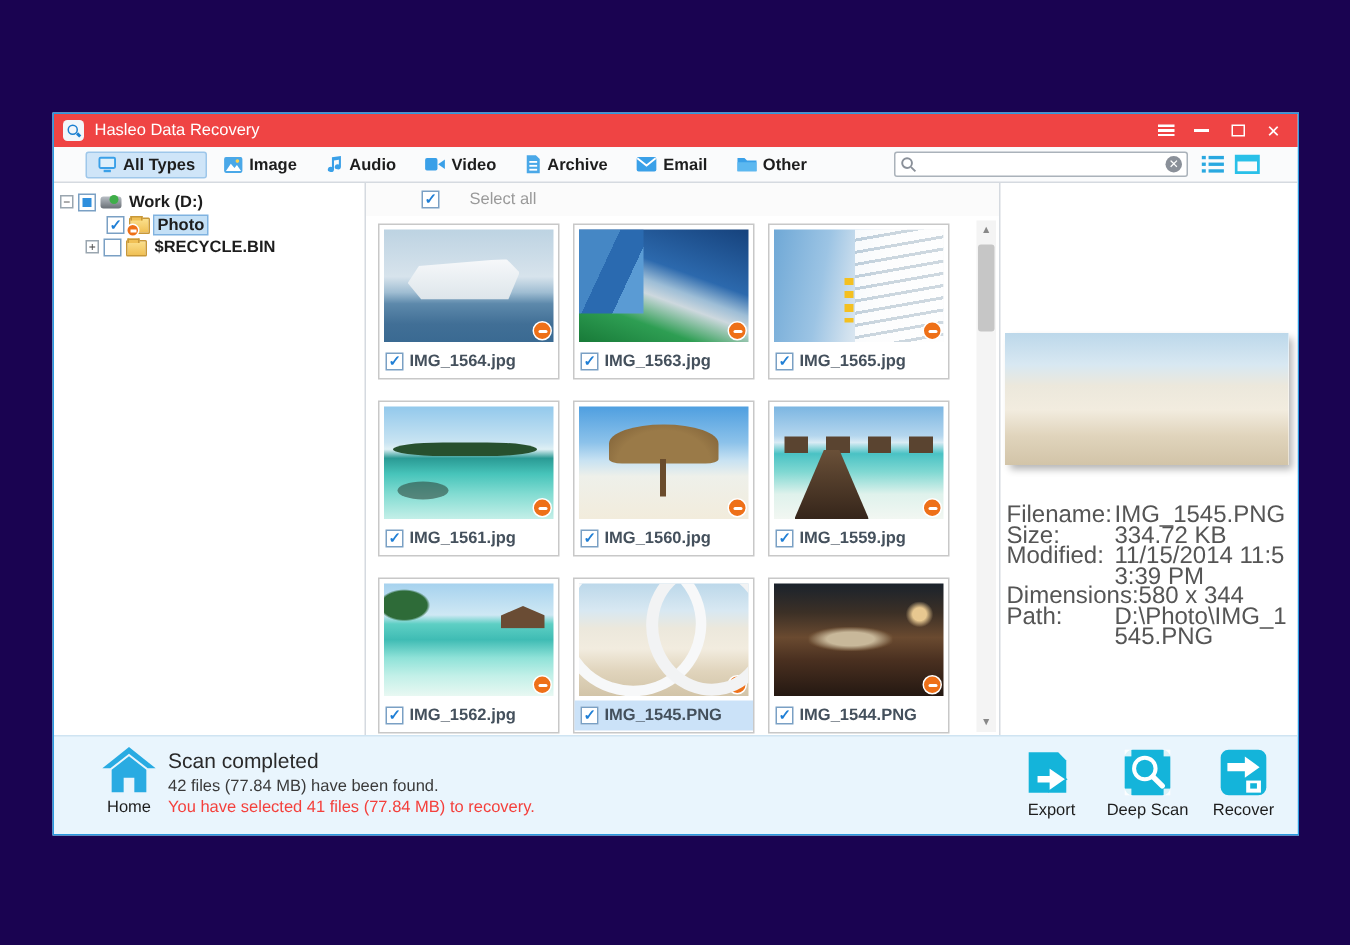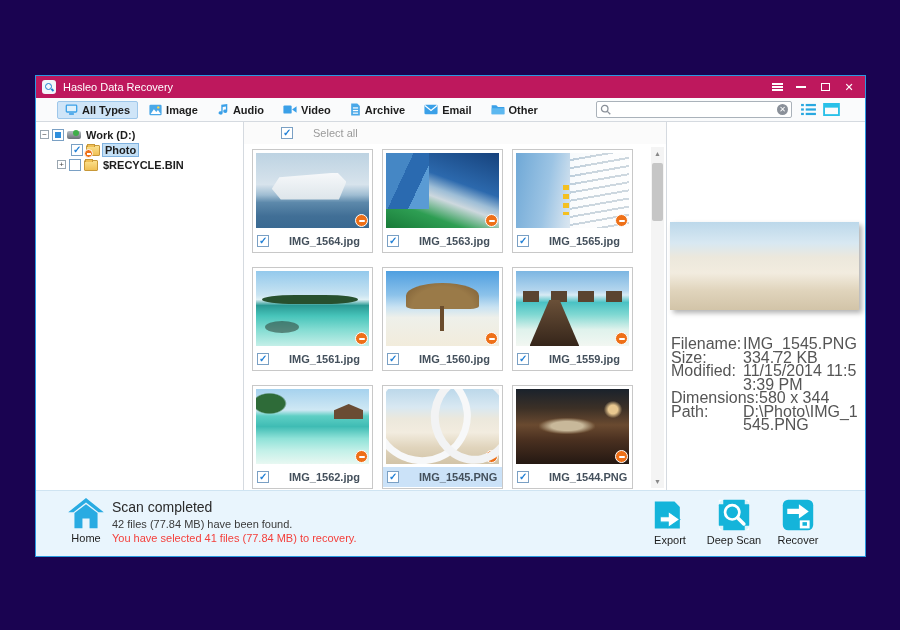--- a/index.html
+++ b/index.html
@@ -3,21 +3,21 @@
 <meta charset="utf-8">
 <style>
   * { margin:0; padding:0; box-sizing:border-box; }
   html,body { width:900px; height:630px; }
   body { background:#1a0351; font-family:"Liberation Sans", sans-serif; position:relative; overflow:hidden; }
 
   .window { position:absolute; left:35px; top:75px; width:831px; height:482px;
             background:#fff; border:1px solid #2a9ae0; display:flex; flex-direction:column; }
 
   
-  .titlebar { height:22px; background:#be185d; display:flex; align-items:center; padding:0 6px; flex:0 0 auto; }
+  .titlebar { height:22px; background:#ef4444; display:flex; align-items:center; padding:0 6px; flex:0 0 auto; }
   .appicon { width:14px; height:14px; background:#f2f6fa; border-radius:3px; margin-right:7px; position:relative; }
   .appicon::before { content:""; position:absolute; left:3px; top:3px; width:5px; height:5px;
                      border:1.5px solid #1b7fd0; border-radius:50%; }
   .appicon::after { content:""; position:absolute; left:8.5px; top:8.5px; width:3px; height:1.8px;
                     background:#1b7fd0; transform:rotate(45deg); }
   .apptitle { color:#fff; font-size:11px; }
   .wincontrols { margin-left:auto; display:flex; align-items:center; gap:4px; }
   .wbtn { width:20px; height:18px; color:#fff; display:flex; align-items:center; justify-content:center; font-size:11px; cursor:default; }
   .menu-glyph { display:inline-block; width:11px; height:8px;
     background:repeating-linear-gradient(180deg,#fff 0 1.6px,transparent 1.6px 3.2px); }
@@ -61,21 +61,21 @@
 
   
   .gridpanel { width:422px; position:relative; background:#fff; overflow:hidden; }
   .selectall { height:22px; display:flex; align-items:center; gap:20px; padding-left:37px;
                font-size:11px; color:#9a9a9a; background:#fbfbfb; }
   .cards { position:absolute; left:8px; top:27px; display:grid; grid-template-columns:repeat(3,121px);
            column-gap:9px; row-gap:14px; }
   .card { width:121px; height:104px; border:1px solid #c8c8c8; background:#fff; }
   .thumb { margin:3px; height:75px; position:relative; overflow:hidden; }
   .thumb::before, .thumb::after { content:""; position:absolute; }
-  .namerow { height:20px; display:flex; align-items:center; gap:20px; padding-left:4px;
+  .namerow { height:20px; display:flex; align-items:center; gap:4px; padding-left:4px;
              font-size:11px; font-weight:bold; color:#44505c; white-space:nowrap; overflow:hidden; }
   .card.selected .namerow { background:#cbe2f8; }
   .del { position:absolute; right:1px; bottom:1px; width:13px; height:13px; background:#ee7018;
          border-radius:50%; border:1px solid #fff; }
   .del::after { content:""; position:absolute; left:2.5px; top:4.6px; width:6px; height:2.4px; background:#fff; border-radius:1px; }
 
   
   .t0 { background:linear-gradient(180deg,#bdd3e2 0%,#d7e3ec 42%,#9fbdd2 56%,#5d89ab 66%,#416f96 84%,#3a6a92 100%); }
   .t0::before { left:14%; right:20%; top:26%; height:36%; background:linear-gradient(180deg,#f6f8fa,#dde5ea);
                 clip-path:polygon(0 60%,10% 18%,88% 0,100% 34%,90% 100%,12% 100%); }
@@ -128,21 +128,21 @@
 
   
   .statusbar { height:66px; background:#e9f5fd; border-top:1px solid #cfe4f2; display:flex;
                align-items:flex-start; padding:7px 0 0 26px; flex:0 0 auto; }
   .tool { display:flex; flex-direction:column; align-items:center; width:54px; cursor:default; }
   .tool .tlabel { font-size:11px; color:#1d1d1d; margin-top:2px; white-space:nowrap; }
   .scantext { margin-left:2px; padding-top:1px; }
   .scantitle { font-size:14px; color:#2a2a2a; }
   .scanfound { font-size:11px; color:#3a3a3a; margin-top:3px; }
   .scansel { font-size:11px; color:#f4403c; margin-top:2px; }
-  .actions { margin-left:auto; display:flex; gap:10px; margin-right:40px; }
+  .actions { margin-left:auto; display:flex; gap:10px; margin-right:9px; }
 </style>
 </head>
 <body>
 
 <div class="window">
 
   <div class="titlebar">
     <span class="appicon"></span>
     <span class="apptitle">Hasleo Data Recovery</span>
     <div class="wincontrols">

